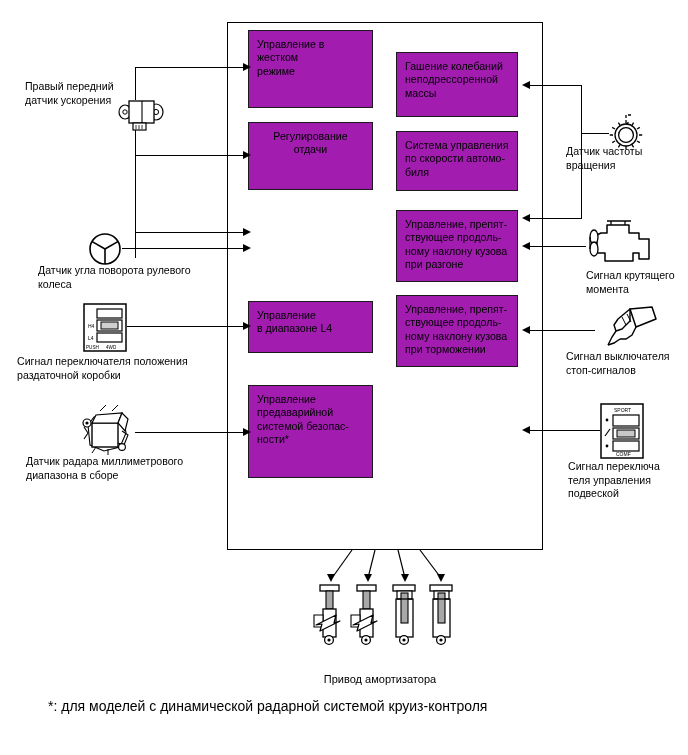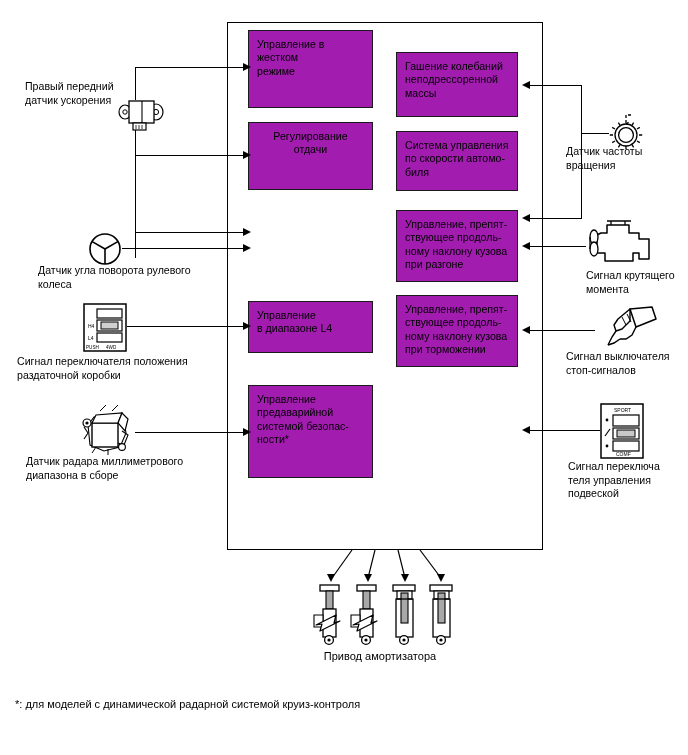--- a/index.html
+++ b/index.html
@@ -12,22 +12,22 @@
   .fnbox .t{display:block;white-space:pre-line;}
   .lbl{position:absolute;font-size:10.6px;line-height:13.5px;white-space:pre-line;}
   .ln{position:absolute;background:#000;}
   .lnh{height:1.2px;}
   .lnv{width:1.2px;}
   .arrow{position:absolute;width:0;height:0;}
   .ar-r{border-top:4.2px solid transparent;border-bottom:4.2px solid transparent;border-left:8px solid #000;}
   .ar-l{border-top:4.2px solid transparent;border-bottom:4.2px solid transparent;border-right:8px solid #000;}
   .ar-d{border-left:4.2px solid transparent;border-right:4.2px solid transparent;border-top:8px solid #000;}
   .icon{position:absolute;}
-  .foot{position:absolute;font-size:11px;}
-  .cap{position:absolute;font-size:11px;text-align:center;}
+  .foot{position:absolute;font-size:14px;margin-left:33px;}
+  .cap{position:absolute;font-size:11px;text-align:center;margin-top:23px;}
   svg{display:block;overflow:visible;}
 </style>
 </head>
 <body>
 
 <div id="stage">
 
   <div class="box" style="left:227px;top:22px;width:316px;height:528px;"></div>
 
   <div class="fnbox" style="left:248px;top:30px;width:125px;height:78px;">

